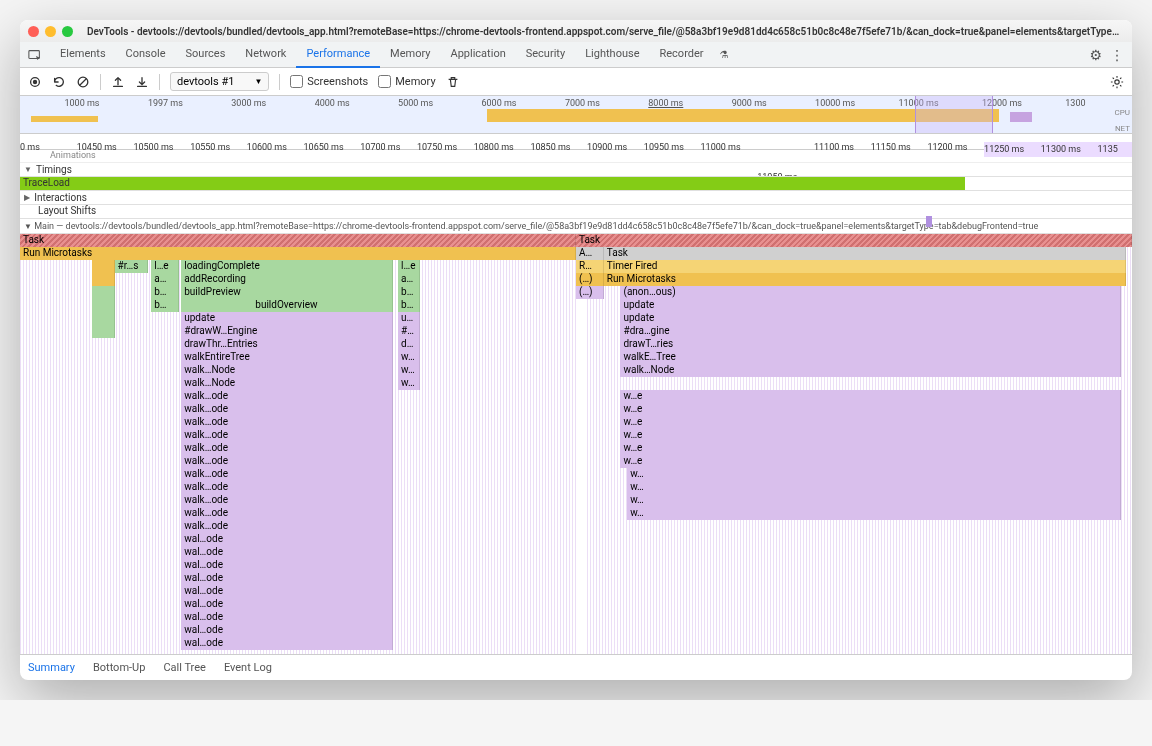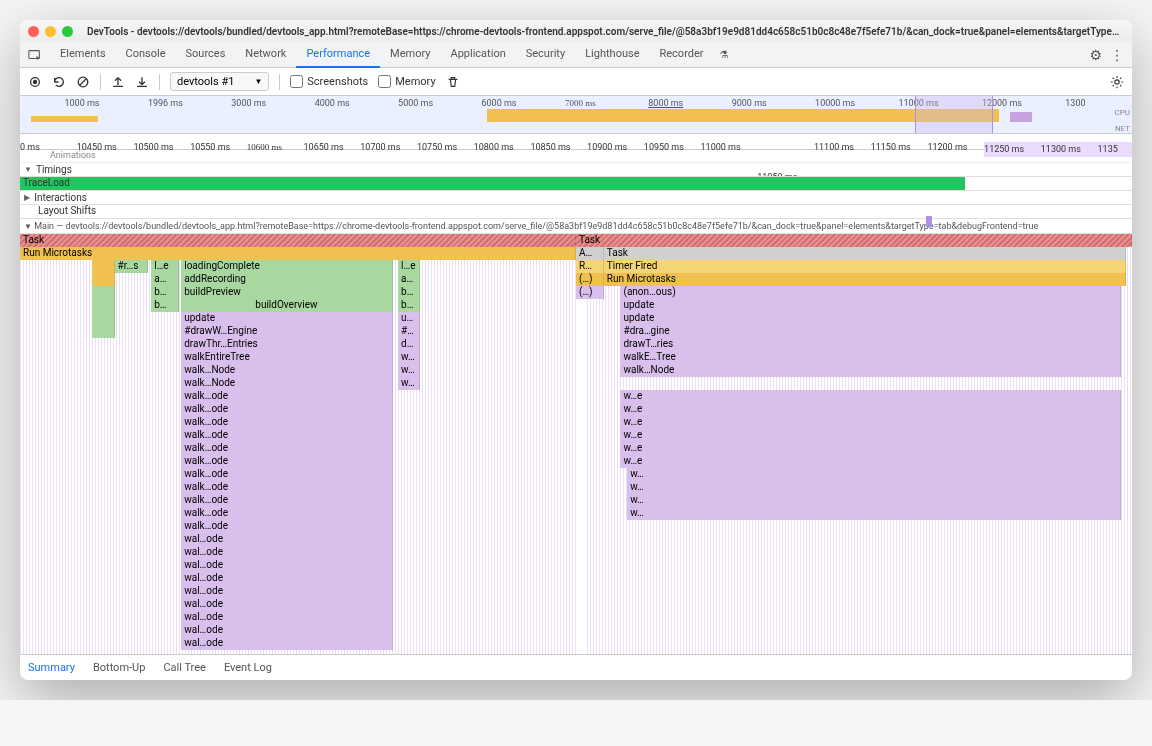--- a/index.html
+++ b/index.html
@@ -26,21 +26,21 @@
 .ov-label { position:absolute; top:2px; font-size:9px; color:#555; }
 .ov-side { position:absolute; right:2px; font-size:8px; color:#888; }
 .ov-cpu { position:absolute; top:12px; left:0; right:0; height:14px; }
 .ov-block { position:absolute; bottom:0; background:#f0c150; }
 .ov-sel { position:absolute; top:0; bottom:0; background:rgba(200,180,250,0.35); border-left:1px solid #b090e0; border-right:1px solid #b090e0; }
 .detail-ruler { display:flex; height:16px; border-bottom:1px solid #ccc; font-size:9px; color:#333; align-items:center; position:relative; }
 .detail-ruler span { position:absolute; }
 .track { border-bottom:1px solid #e0e0e0; min-height:14px; font-size:10px; color:#333; position:relative; }
 .track-hdr { padding:1px 4px; display:flex; align-items:center; gap:4px; }
 .track-hdr .caret { font-size:8px; color:#666; }
-.traceload { background:#22c55e; height:13px; width:85%; }
+.traceload { background:#84cc16; height:13px; width:85%; }
 .main-url { font-size:9px; color:#555; padding:2px 4px; border-bottom:1px solid #e0e0e0; white-space:nowrap; overflow:hidden; }
 .flame { position:relative; height:420px; overflow:hidden; }
 .bar { position:absolute; height:13px; font-size:10px; padding:0 3px; overflow:hidden; white-space:nowrap; border-right:1px solid rgba(0,0,0,0.1); }
 .bar-task { background:repeating-linear-gradient(135deg,#e89090,#e89090 2px,#d07070 2px,#d07070 4px); }
 .bar-micro { background:#f0c150; }
 .bar-green { background:#a8d8a0; }
 .bar-lpurple { background:#d9bfec; }
 .bar-gray { background:#d0d0d0; }
 .bar-yellow2 { background:#f5d475; }
 .bottom-tabs { display:flex; height:26px; border-top:1px solid #ccc; align-items:center; padding:0 8px; gap:18px; font-size:11px; }
@@ -136,26 +136,26 @@
         <svg viewBox="0 0 16 16">
           <circle cx="8" cy="8" r="2.5" fill="none" stroke="#333" stroke-width="1.3"></circle>
           <path d="M8 1v2M8 13v2M1 8h2M13 8h2M3 3l1.5 1.5M11.5 11.5L13 13M3 13l1.5-1.5M11.5 4.5L13 3" stroke="#333" stroke-width="1.3"></path>
         </svg>
       </div>
   </div>
 
   <div class="overview">
     <div id="ov-ticks">
         <span class="ov-label" style="left: 4%;">1000 ms</span>
-        <span class="ov-label" style="left: 11.5%;">1996 ms</span>
+        <span class="ov-label" style="left: 11.5%;">1997 ms</span>
         <span class="ov-label" style="left: 19%;">3000 ms</span>
         <span class="ov-label" style="left: 26.5%;">4000 ms</span>
         <span class="ov-label" style="left: 34%;">5000 ms</span>
         <span class="ov-label" style="left: 41.5%;">6000 ms</span>
-        <span class="ov-label" style="left: 49%; font-family: Liberation Serif, serif;">7000 ms</span>
+        <span class="ov-label" style="left: 49%;">7000 ms</span>
         <span class="ov-label" style="left: 56.5%; text-decoration: underline;">8000 ms</span>
         <span class="ov-label" style="left: 64%;">9000 ms</span>
         <span class="ov-label" style="left: 71.5%;">10000 ms</span>
         <span class="ov-label" style="left: 79%;">11000 ms</span>
         <span class="ov-label" style="left: 86.5%;">12000 ms</span>
         <span class="ov-label" style="left: 94%;">1300</span>
       </div>
     <div class="ov-side" style="top:12px">CPU</div>
     <div class="ov-side" style="bottom:0">NET</div>
     <div class="ov-cpu">
@@ -165,21 +165,21 @@
     </div>
     <div class="ov-sel" style="left:80.5%;width:7%"></div>
   </div>
 
   <div class="detail-ruler">
     <div id="detail-ticks">
         <span style="left: 0%;">0 ms</span>
         <span style="left: 5.1%;">10450 ms</span>
         <span style="left: 10.2%;">10500 ms</span>
         <span style="left: 15.3%;">10550 ms</span>
-        <span style="left: 20.4%; font-family: Liberation Serif, serif;">10600 ms</span>
+        <span style="left: 20.4%;">10600 ms</span>
         <span style="left: 25.5%; text-align: right;">10650 ms</span>
         <span style="left: 30.6%;">10700 ms</span>
         <span style="left: 35.7%; text-align: right;">10750 ms</span>
         <span style="left: 40.8%;">10800 ms</span>
         <span style="left: 45.9%;">10850 ms</span>
         <span style="left: 51%;">10900 ms</span>
         <span style="left: 56.1%;">10950 ms</span>
         <span style="left: 61.2%;">11000 ms</span>
         <span style="left: 66.3%; margin-top: 30px;">11050 ms</span>
         <span style="left: 71.4%;">11100 ms</span>

